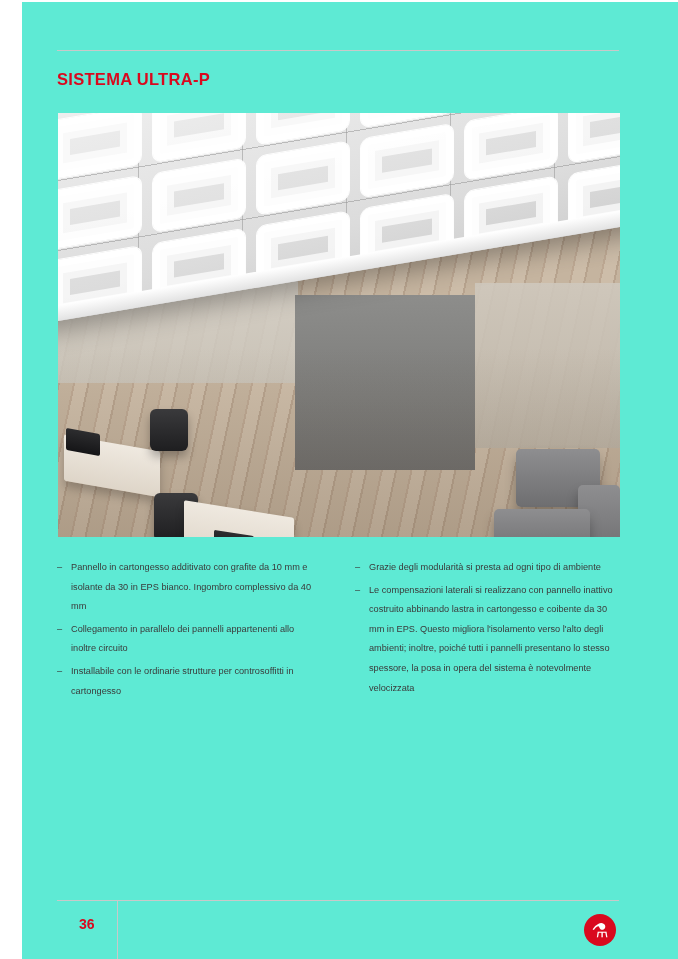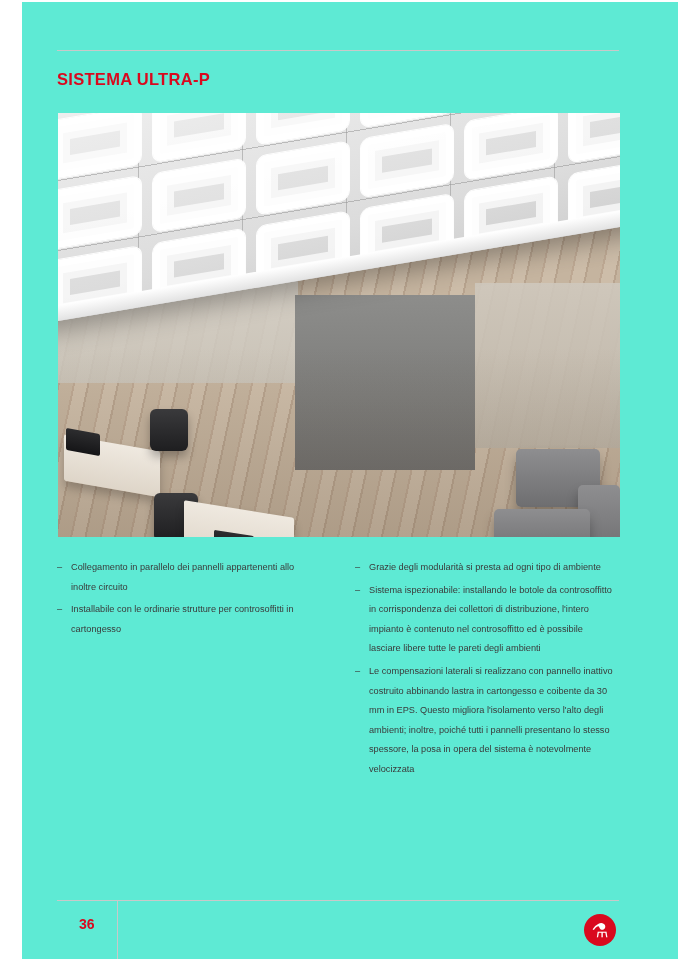--- a/index.html
+++ b/index.html
@@ -266,28 +266,28 @@
       <div class="fig-coil" style="left:326px; top:150px;"></div>
       <div class="fig-coil" style="left:430px; top:150px;"></div>
       <div class="fig-coil" style="left:534px; top:150px;"></div>
     </div>
     <div class="fig-ceiling-edge"></div>
   </div>
 
   <div class="cols">
     <div class="col col-left">
       <ul class="bullets">
+        <li>Pannello in cartongesso additivato con grafite da 10 mm e isolante da 30 in EPS bianco. Ingombro complessivo da 40 mm</li>
         <li>Collegamento in parallelo dei pannelli appartenenti allo inoltre circuito</li>
         <li>Installabile con le ordinarie strutture per controsoffitti in cartongesso</li>
       </ul>
     </div>
     <div class="col col-right">
       <ul class="bullets">
         <li>Grazie degli modularità si presta ad ogni tipo di ambiente</li>
-        <li>Sistema ispezionabile: installando le botole da controsoffitto in corrispondenza dei collettori di distribuzione, l'intero impianto è contenuto nel controsoffitto ed è possibile lasciare libere tutte le pareti degli ambienti</li>
         <li>Le compensazioni laterali si realizzano con pannello inattivo costruito abbinando lastra in cartongesso e coibente da 30 mm in EPS. Questo migliora l'isolamento verso l'alto degli ambienti; inoltre, poiché tutti i pannelli presentano lo stesso spessore, la posa in opera del sistema è notevolmente velocizzata</li>
       </ul>
     </div>
   </div>
 
   <div class="footer-rule"></div>
   <div class="page-num-box"></div>
   <div class="page-num">36</div>
 
   <div class="logo">

